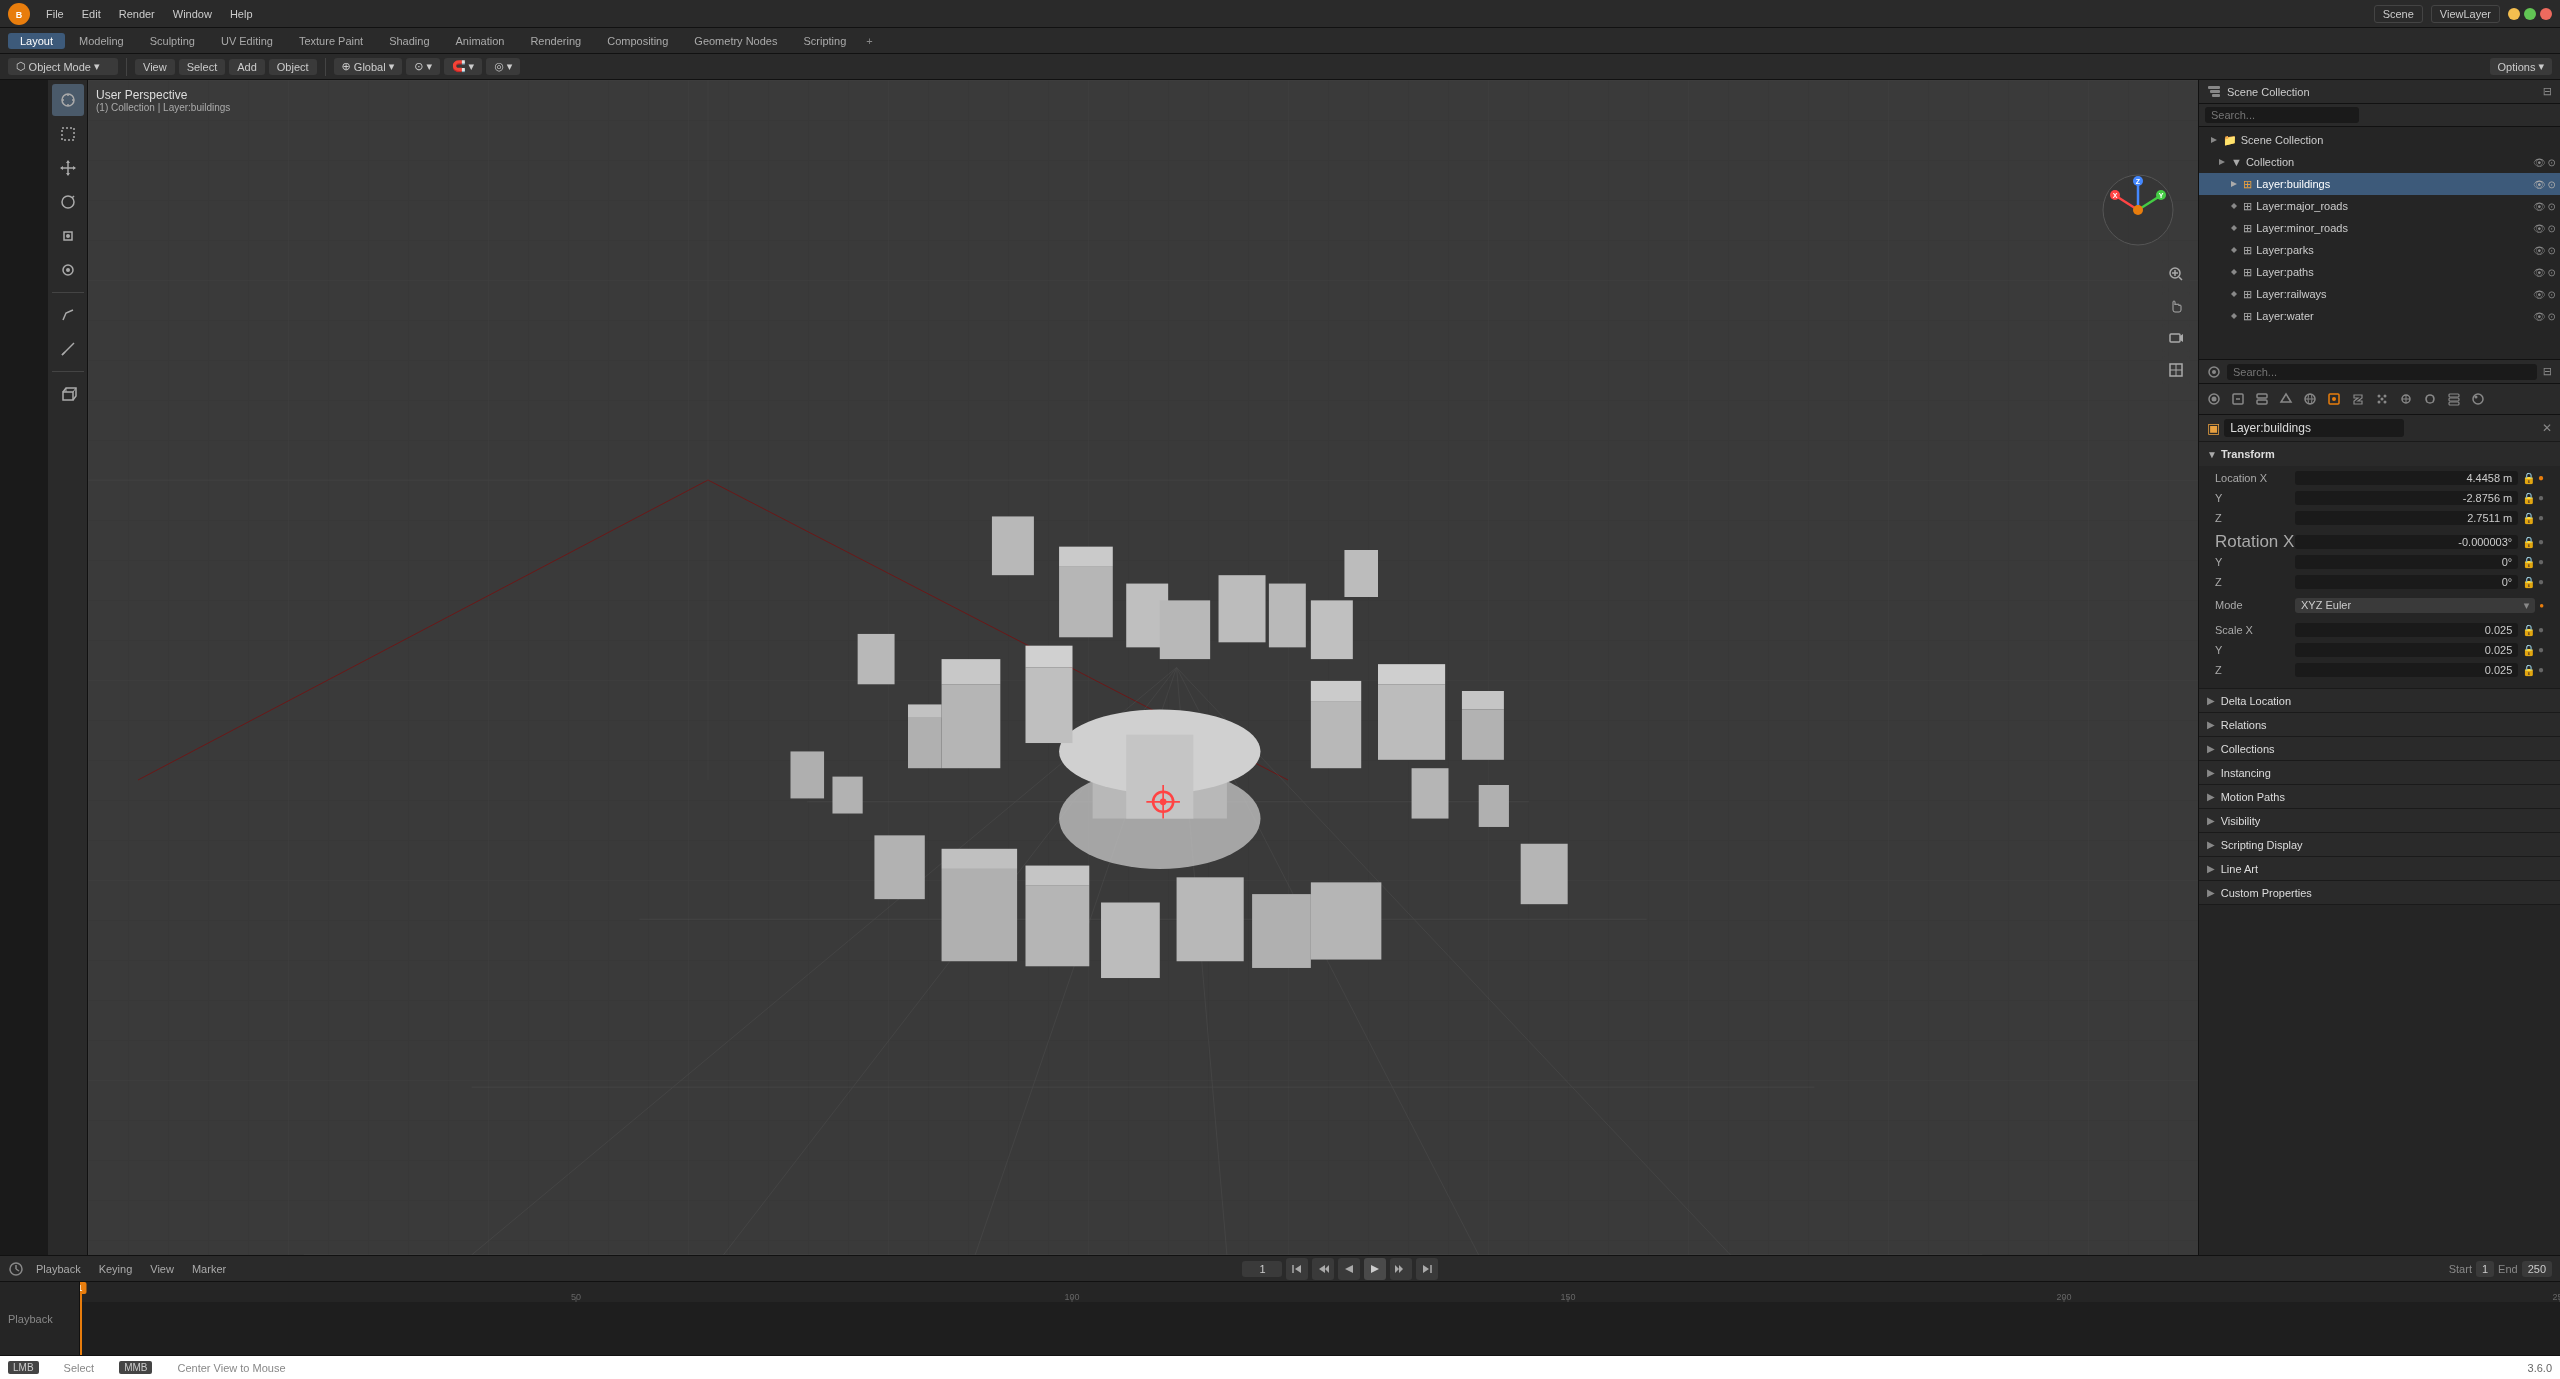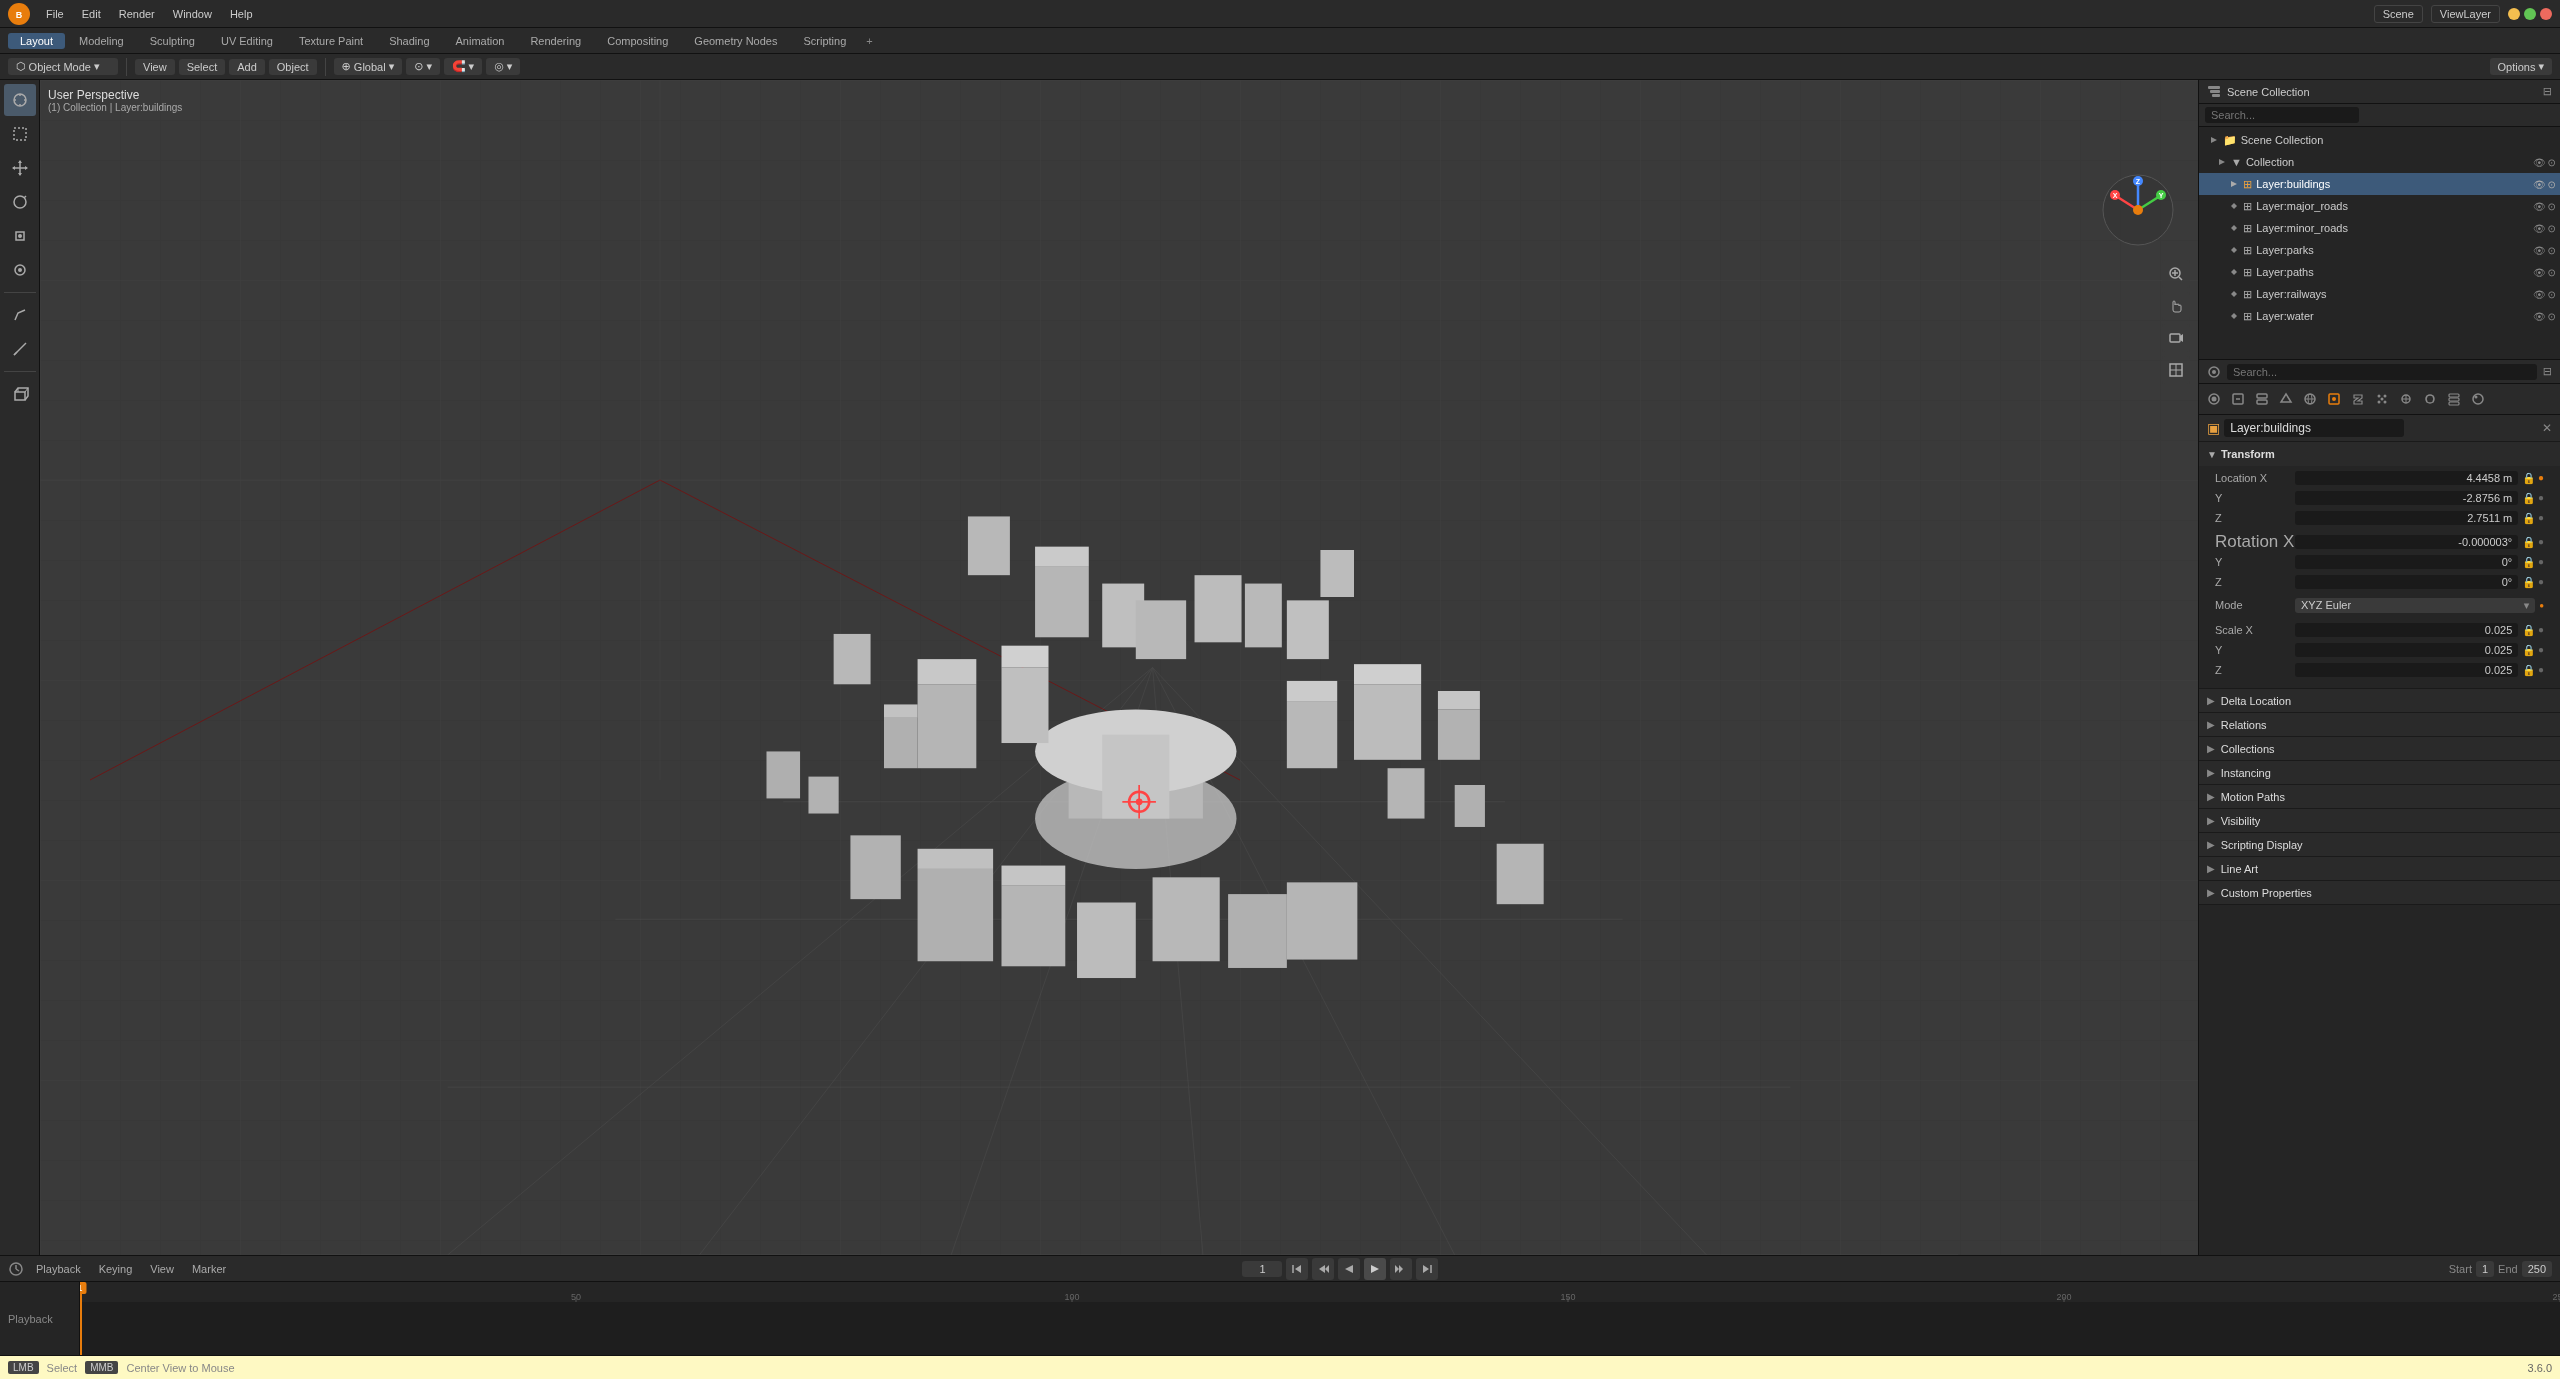--- a/index.html
+++ b/index.html
@@ -101,20 +101,21 @@
       font-size: 11px;
       display: flex; align-items: center; gap: 3px;
     }
     .tb-sep { width: 1px; height: 18px; background: #444; margin: 0 4px; }
 
     
     .main-area {
       display: flex;
       flex: 1;
       overflow: hidden;
+      margin-left: 48px;
     }
 
     
     .left-toolbar {
       background: #2a2a2a;
       width: 40px;
       display: flex;
       flex-direction: column;
       align-items: center;
       padding: 4px 0;
@@ -422,26 +423,26 @@
       background: #e87d0d;
       color: white;
       font-size: 9px;
       padding: 1px 4px;
       border-radius: 2px;
       transform: translateX(-50%);
     }
 
     
     .status-bar {
-      background: #fef9c3;
+      background: #ffffff;
       height: 24px;
       display: flex;
       align-items: center;
       padding: 0 8px;
-      gap: 8px;
+      gap: 25px;
       border-top: 1px solid #111;
       flex-shrink: 0;
     }
     .sb-item { color: #888; font-size: 11px; }
     .sb-key {
       background: #444;
       padding: 1px 5px;
       border-radius: 2px;
       color: #ccc;
       font-size: 10px;

